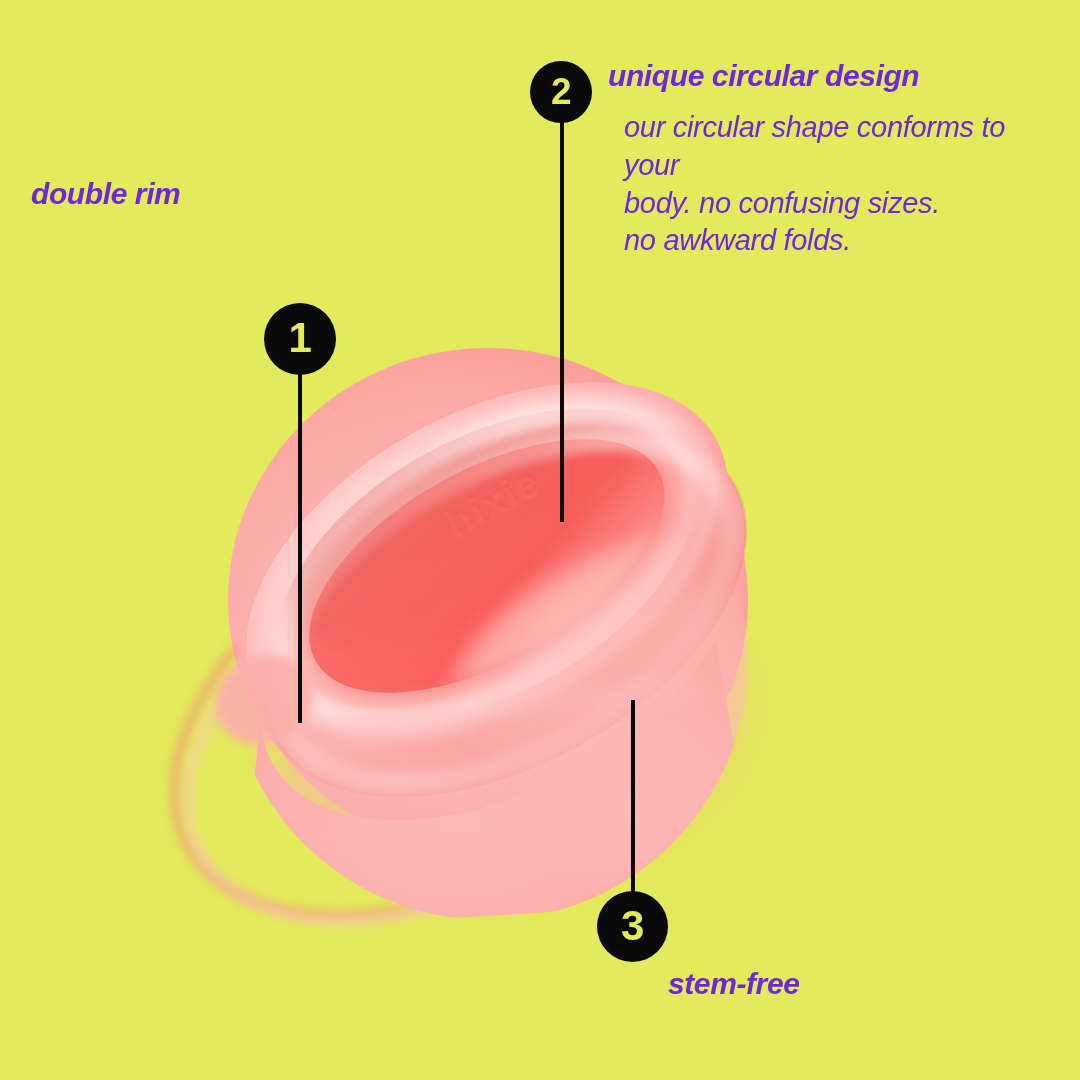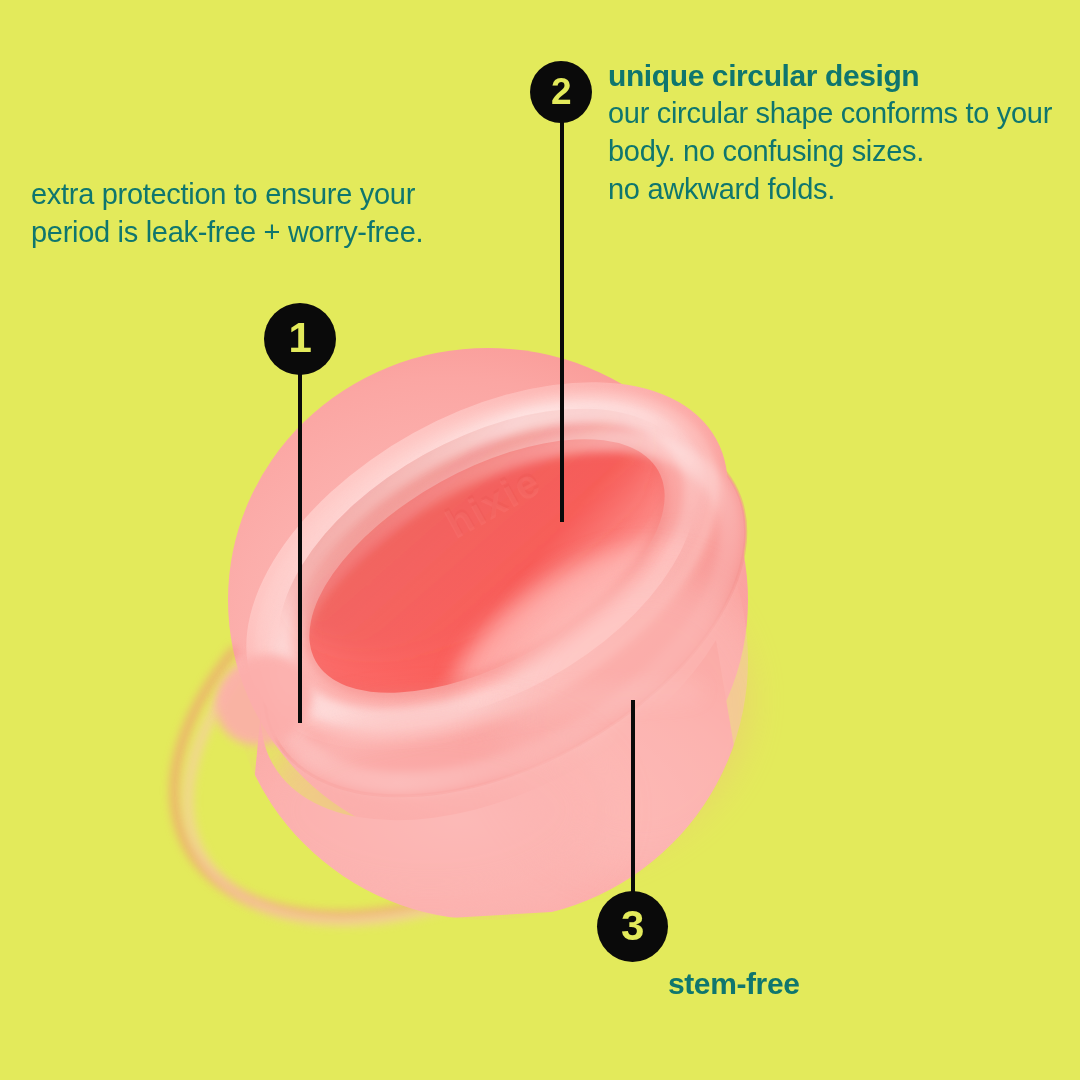--- a/index.html
+++ b/index.html
@@ -50,35 +50,36 @@
   }
   .marker-num {
     display: block;
     line-height: 1;
     transform: translateY(-1px);
   }
 
   
   .callout-text {
     position: absolute;
-    color: #0f766e;
+    color: #6d28d9;
+    font-style: italic;
   }
   .callout-title {
     font-size: 30px;
     font-weight: 700;
     line-height: 1.18;
     letter-spacing: -0.4px;
     margin: 0 0 2px 0;
   }
   .callout-body {
     font-size: 29px;
     font-weight: 400;
     line-height: 1.30;
     letter-spacing: -0.3px;
-    margin: 0;
+    margin: 16px;
     white-space: pre-line;
   }
 
   #c1 { left: 31px;  top: 176px;  width: 430px; }
   #c2 { left: 608px; top: 58px;   width: 470px; }
   #c3 { left: 668px; top: 966px;  width: 400px; }
 </style>
 </head>
 <body>
 
@@ -227,22 +228,21 @@
     <span class="marker-num">1</span>
   </div>
   <div class="marker" style="left:530px; top:61px; width:62px; height:62px; font-size:37px;">
     <span class="marker-num">2</span>
   </div>
   <div class="marker" style="left:597px; top:891px; width:71px; height:71px; font-size:42px;">
     <span class="marker-num">3</span>
   </div>
 
   <div class="callout-text" id="c1">
-    <p class="callout-body">extra protection to ensure your
-period is leak-free + worry-free.</p>
+    <p class="callout-title">double rim</p>
   </div>
 
   <div class="callout-text" id="c2">
     <p class="callout-title">unique circular design</p>
     <p class="callout-body">our circular shape conforms to your
 body. no confusing sizes.
 no awkward folds.</p>
   </div>
 
   <div class="callout-text" id="c3">

